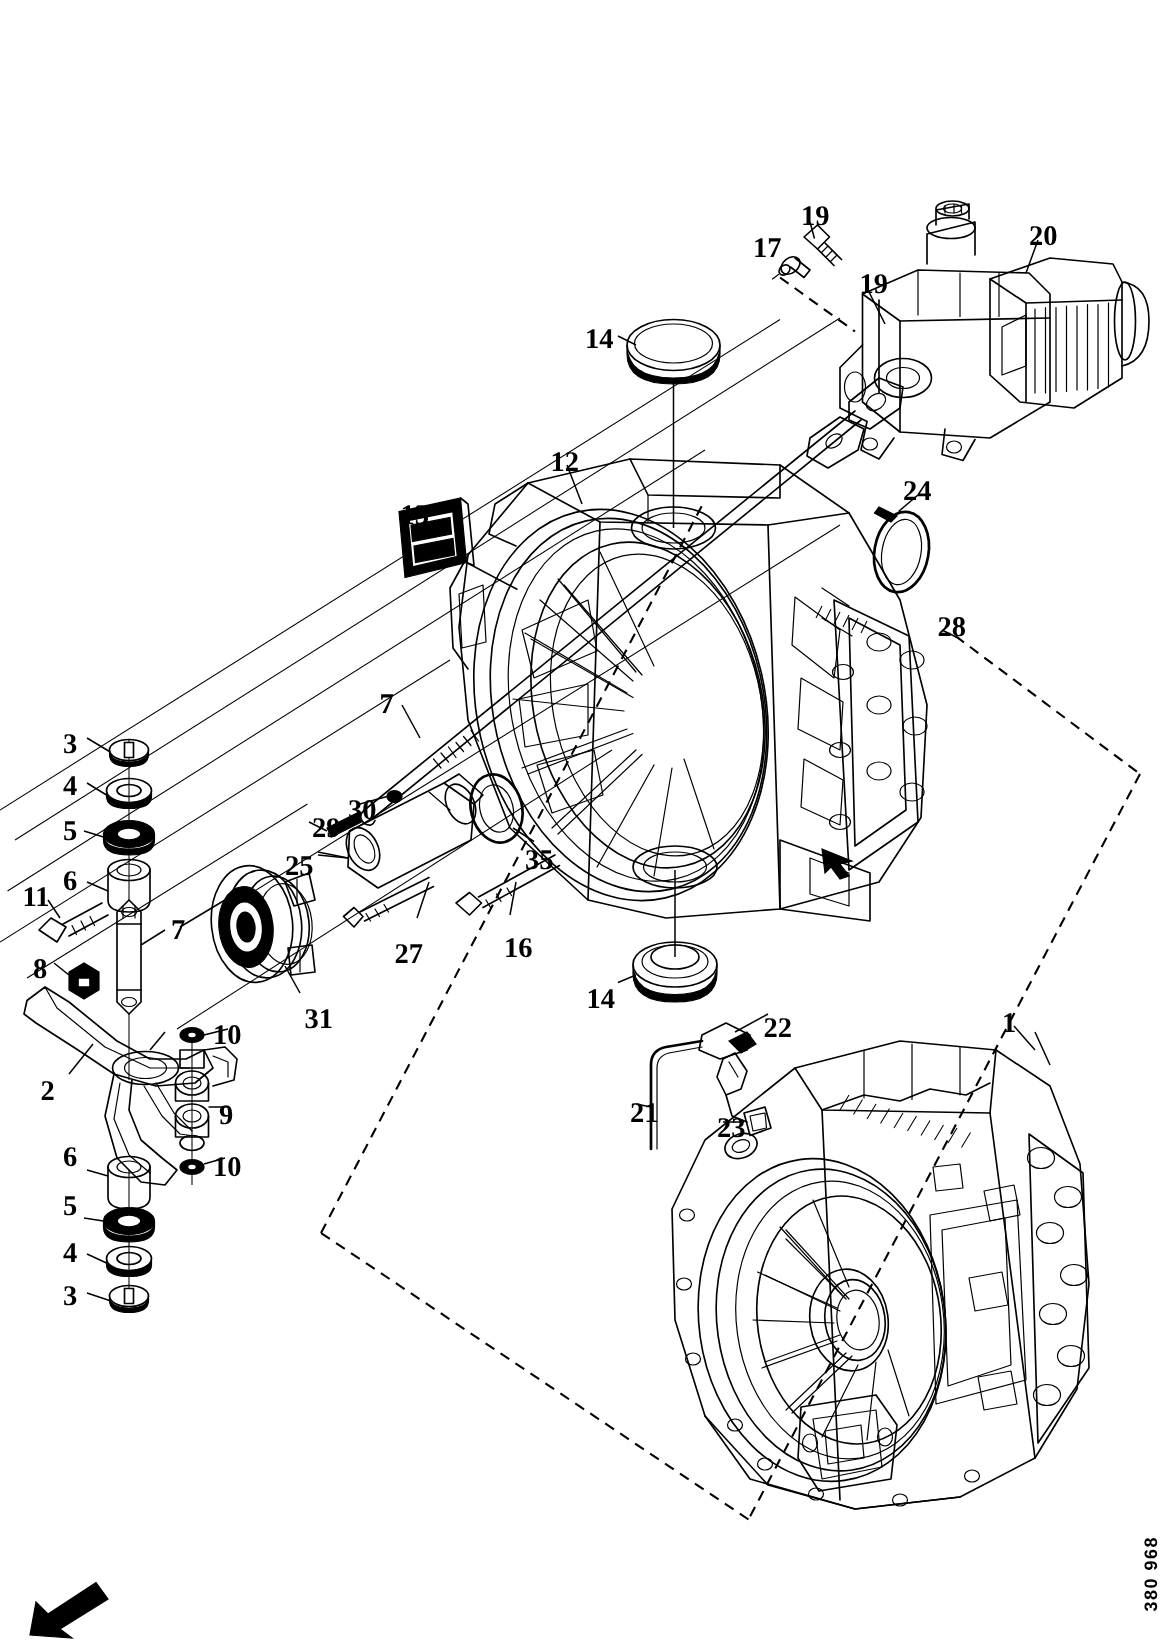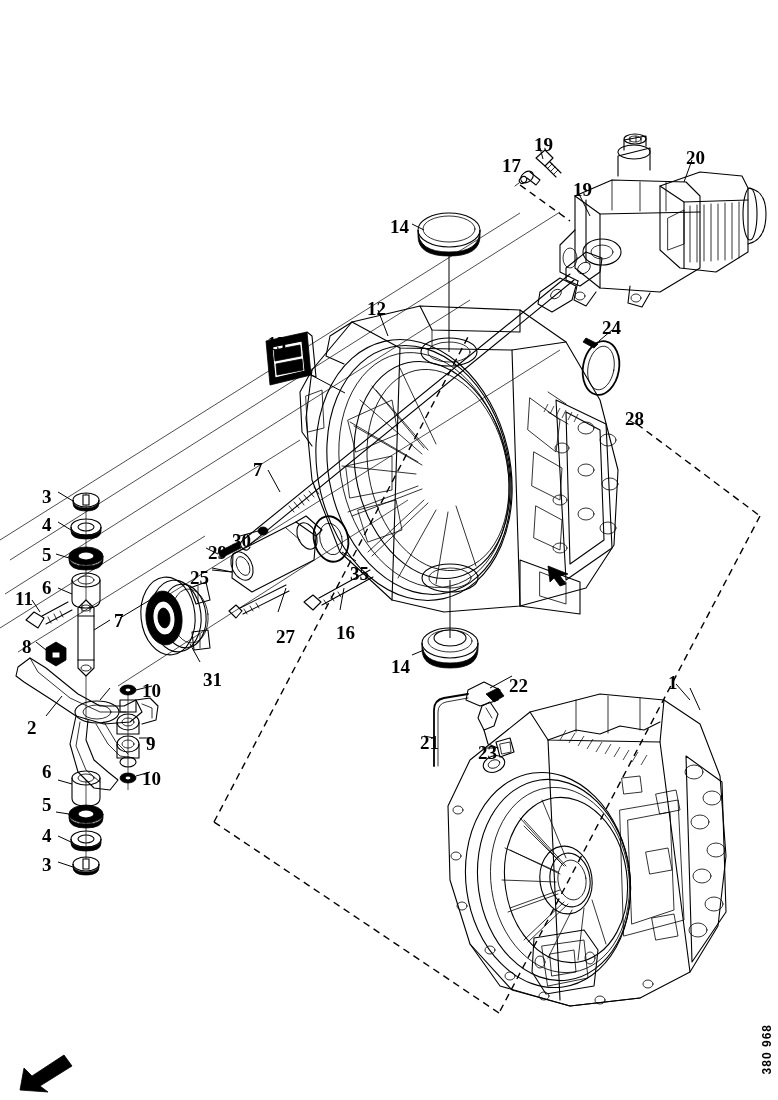--- a/index.html
+++ b/index.html
@@ -571,21 +571,21 @@
       <div class="callout" style="left: 502px; top: 156px;">17</div>
       <div class="callout" style="left: 534px; top: 135px;">19</div>
       <div class="callout" style="left: 556px; top: 180px; margin-left: 17px;">19</div>
       <div class="callout" style="left: 686px; top: 148px;">20</div>
       <div class="callout" style="left: 420px; top: 733px;">21</div>
       <div class="callout" style="left: 509px; top: 676px; text-align: right;">22</div>
       <div class="callout" style="left: 478px; top: 743px;">23</div>
       <div class="callout" style="left: 602px; top: 318px; text-align: center;">24</div>
       <div class="callout" style="left: 190px; top: 568px;">25</div>
       <div class="callout" style="left: 350px; top: 564px;">35</div>
-      <div class="callout" style="left: 276px; top: 627px;">27</div>
+      <div class="callout" style="left: 263px; top: 627px;">27</div>
       <div class="callout" style="left: 625px; top: 409px;">28</div>
       <div class="callout" style="left: 208px; top: 543px;">29</div>
       <div class="callout" style="left: 232px; top: 531px;">30</div>
       <div class="callout" style="left: 203px; top: 670px;">31</div>
     </div>
 
 <div class="docid">380 968</div>
 
 </div>
 

